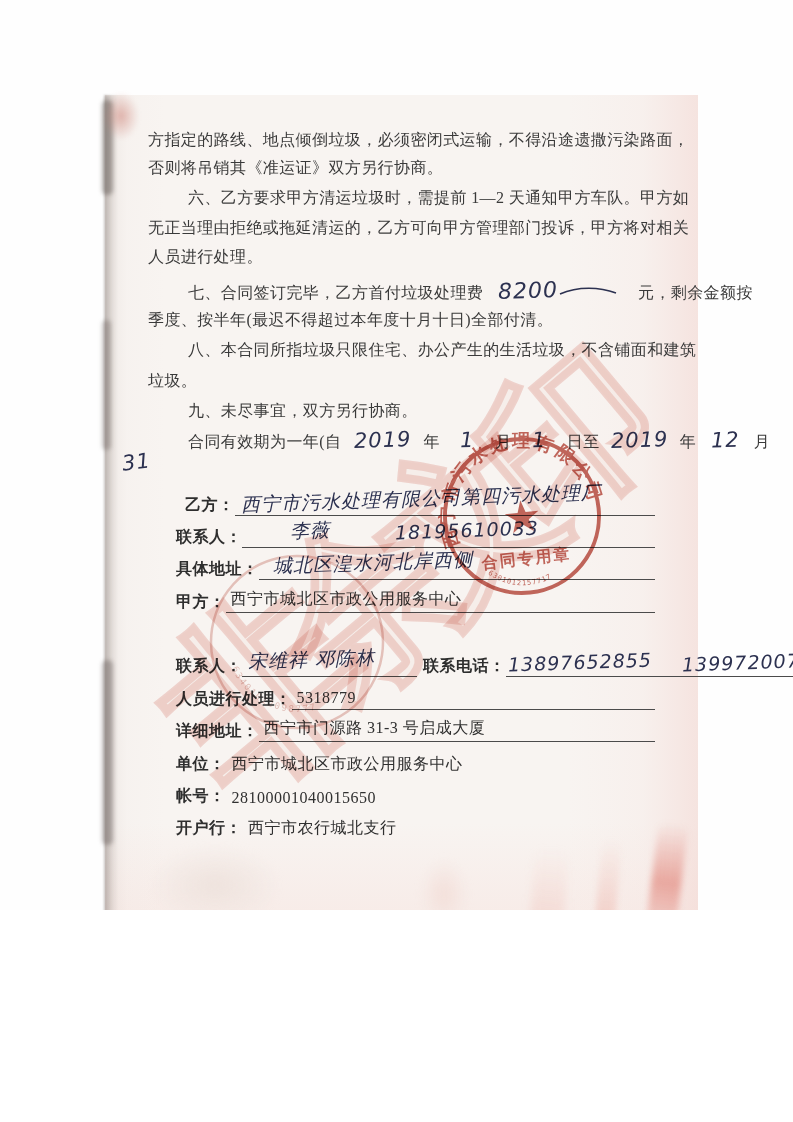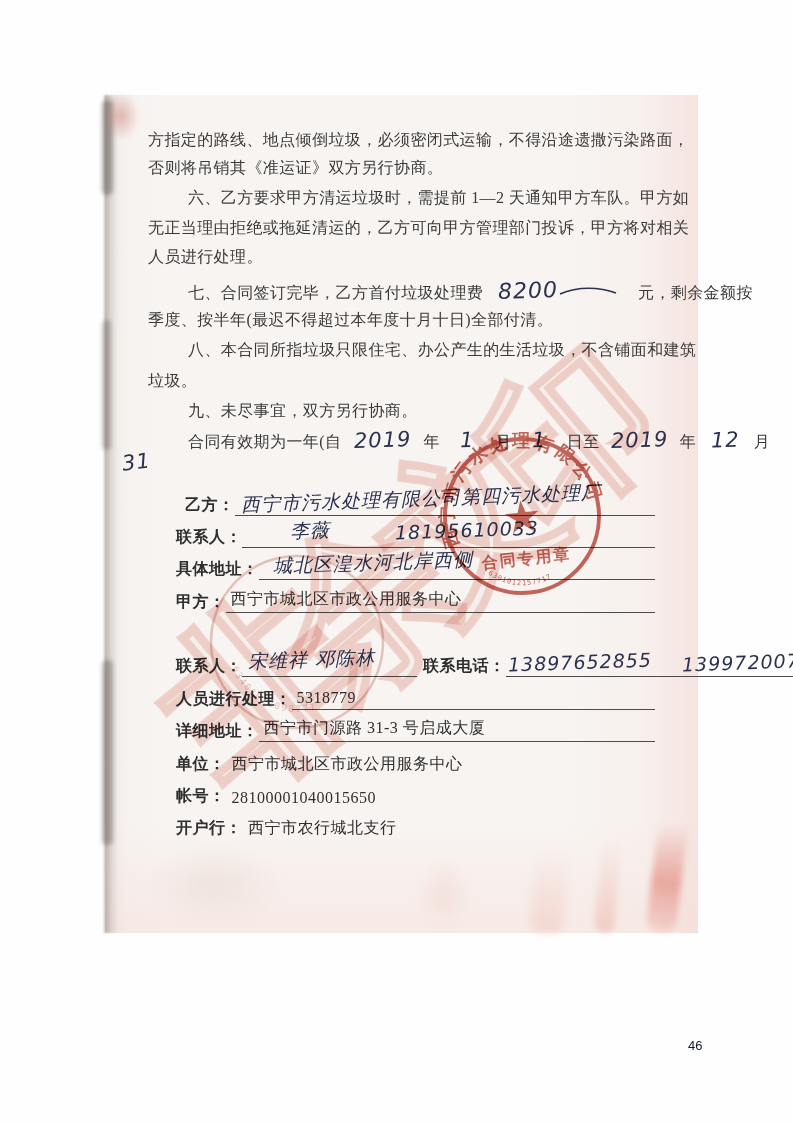--- a/index.html
+++ b/index.html
@@ -1,16 +1,16 @@
 <!DOCTYPE html>
 <html><head>
 <meta charset="utf-8">
 <style>
   html,body{margin:0;padding:0;background:#ffffff;}
-  .page{position:relative;width:793px;height:1122px;background:#fefefe;overflow:hidden;
+  .page{position:relative;width:793px;height:910px;background:#fefefe;overflow:hidden;
         font-family:"Liberation Serif","DejaVu Serif",serif;}
   
   .paper{position:absolute;left:105px;top:95px;width:593px;height:838px;
          background:
            linear-gradient(to right, rgba(190,175,168,0.18) 0px, rgba(225,215,210,0.06) 22px, rgba(0,0,0,0) 60px),
            linear-gradient(to left, rgba(243,214,209,0.55) 0px, rgba(246,228,224,0.25) 55px, rgba(0,0,0,0) 130px),
            linear-gradient(to top, rgba(246,224,219,0.5) 0px, rgba(0,0,0,0) 110px),
            #f8f4f1;}
   
   .artifact{position:absolute;pointer-events:none;}

